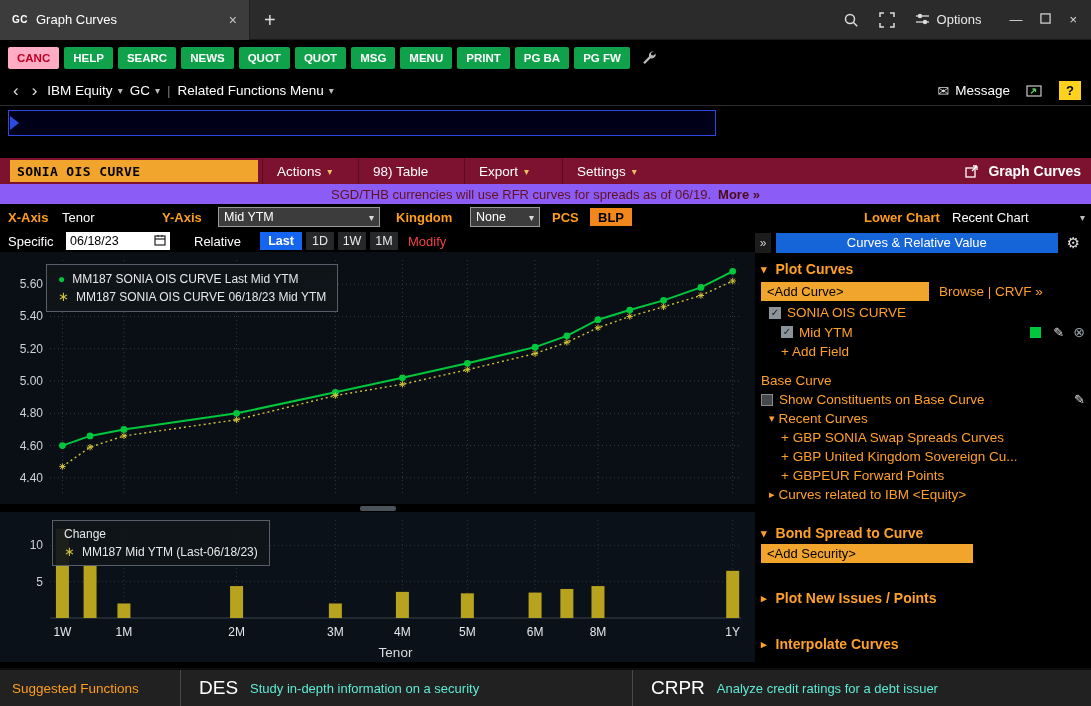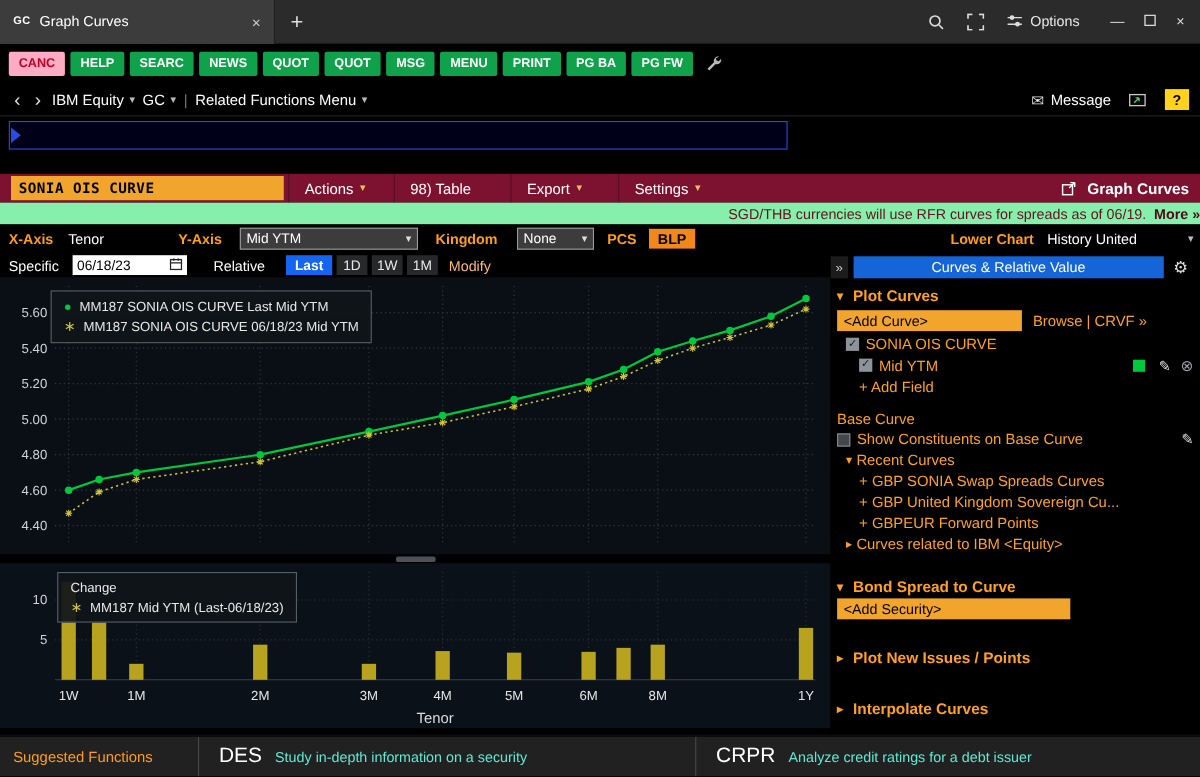--- a/index.html
+++ b/index.html
@@ -45,21 +45,21 @@
 
   
   .redbar{height:26px;background:#7d1230;position:relative}
   .title-field{position:absolute;left:10px;top:2px;width:248px;height:22px;background:#f2a52c;color:#000;font-family:"DejaVu Sans Mono",monospace;font-size:13px;font-weight:bold;display:flex;align-items:center;padding:0 7px;letter-spacing:.4px;white-space:nowrap}
   .redmenu{position:absolute;top:0;height:26px;display:flex;align-items:center;gap:6px;color:#fff;font-size:13.5px;padding:0 14px;border-left:1px solid rgba(0,0,0,.3);white-space:nowrap}
   .rm-actions{left:262px}.rm-table{left:358px}.rm-export{left:464px}.rm-settings{left:562px}
   .redmenu .caret{color:#e8c060}
   .gc-right{position:absolute;right:10px;top:0;height:26px;display:flex;align-items:center;gap:9px;color:#fff;font-weight:bold;font-size:14px}
 
   
-  .notice{height:20px;background:#86efac;color:#63101f;font-size:13px;display:flex;align-items:center;justify-content:flex-end;gap:7px}
+  .notice{height:20px;background:#8b5cf6;color:#63101f;font-size:13px;display:flex;align-items:center;justify-content:center;gap:7px}
   .notice .more{font-weight:bold;color:#4d0a16}
 
   
   .controls{height:26px;background:#000;position:relative;font-size:13px}
   .controls>*{position:absolute;top:0;height:26px;display:flex;align-items:center}
   .lab{color:#ff9e1b;font-weight:bold}
   .val{color:#fff}
   .dd{top:3px !important;height:20px !important;background:#3c3c3c;border:1px solid #9a9a9a;color:#fff;padding:0 5px;font-size:12.5px;justify-content:space-between}
   .dd .caret{color:#ddd;margin-left:8px}
   .c-xlab{left:8px}.c-xval{left:62px}.c-ylab{left:162px}
@@ -74,21 +74,21 @@
   
   .left-col{position:absolute;left:0;top:230px;width:755px;height:438px;background:#000}
   .spec-row{position:relative;height:22px;font-size:13px}
   .spec-row>*{position:absolute;top:0;height:22px;display:flex;align-items:center}
   .s-label{left:8px;color:#fff}
   .s-date{left:66px;top:2px !important;height:18px !important;width:104px;background:#fff;color:#000;font-size:12.5px;padding:0 4px;justify-content:space-between}
   .s-rel{left:194px;color:#fff}
   .chip{top:2px !important;height:18px !important;justify-content:center;color:#e8e8e8;font-size:12.5px;background:#26282a}
   .chip.sel{background:#1565f0;color:#fff;font-weight:bold}
   .p-last{left:260px;width:42px}.p-1d{left:306px;width:28px}.p-1w{left:338px;width:28px}.p-1m{left:370px;width:28px}
-  .s-modify{left:408px;color:#fdba74}
+  .s-modify{left:408px;color:#ef4444}
 
   .chart-upper{position:relative;height:252px;background:#0a0f15}
   .chart-lower{position:relative;height:150px;background:#0b1118}
   .splitter{position:relative;height:8px;background:#000;display:flex;align-items:center;justify-content:center}
   .handle{width:36px;height:5px;background:#4a525a;border-radius:2px}
   .chart-legend{position:absolute;left:46px;top:12px;background:rgba(16,20,26,.93);border:1px solid #565f68;padding:5px 11px;font-size:12px;line-height:18px;white-space:nowrap}
   .bar-tooltip{position:absolute;left:52px;top:8px;background:rgba(16,20,26,.93);border:1px solid #565f68;padding:4px 11px;font-size:12px;line-height:18px;white-space:nowrap}
   .lg-dot{color:#00c83c;margin-right:7px}
   .lg-star{color:#d2c238;margin-right:7px;font-size:13px}
   .lg-text{color:#e8e8e8}
@@ -274,21 +274,21 @@
     </span>
     <span class="lab c-curlab">Kingdom</span>
     <span class="dd c-curdd">
       <span>None</span>
       <span class="caret">▾</span>
     </span>
     <span class="lab c-pcs">PCS</span>
     <span class="c-blp">BLP</span>
     <span class="lab c-lclab">Lower Chart</span>
     <span class="c-lcdd">
-      <span class="val">History United</span>
+      <span class="val">Recent Chart</span>
       <span class="caret">▾</span>
     </span>
   </div>
 
   <div class="left-col">
     <div class="spec-row">
       <span class="s-label">Specific</span>
       <span class="s-date">
         <span>06/18/23</span>
         <span>

